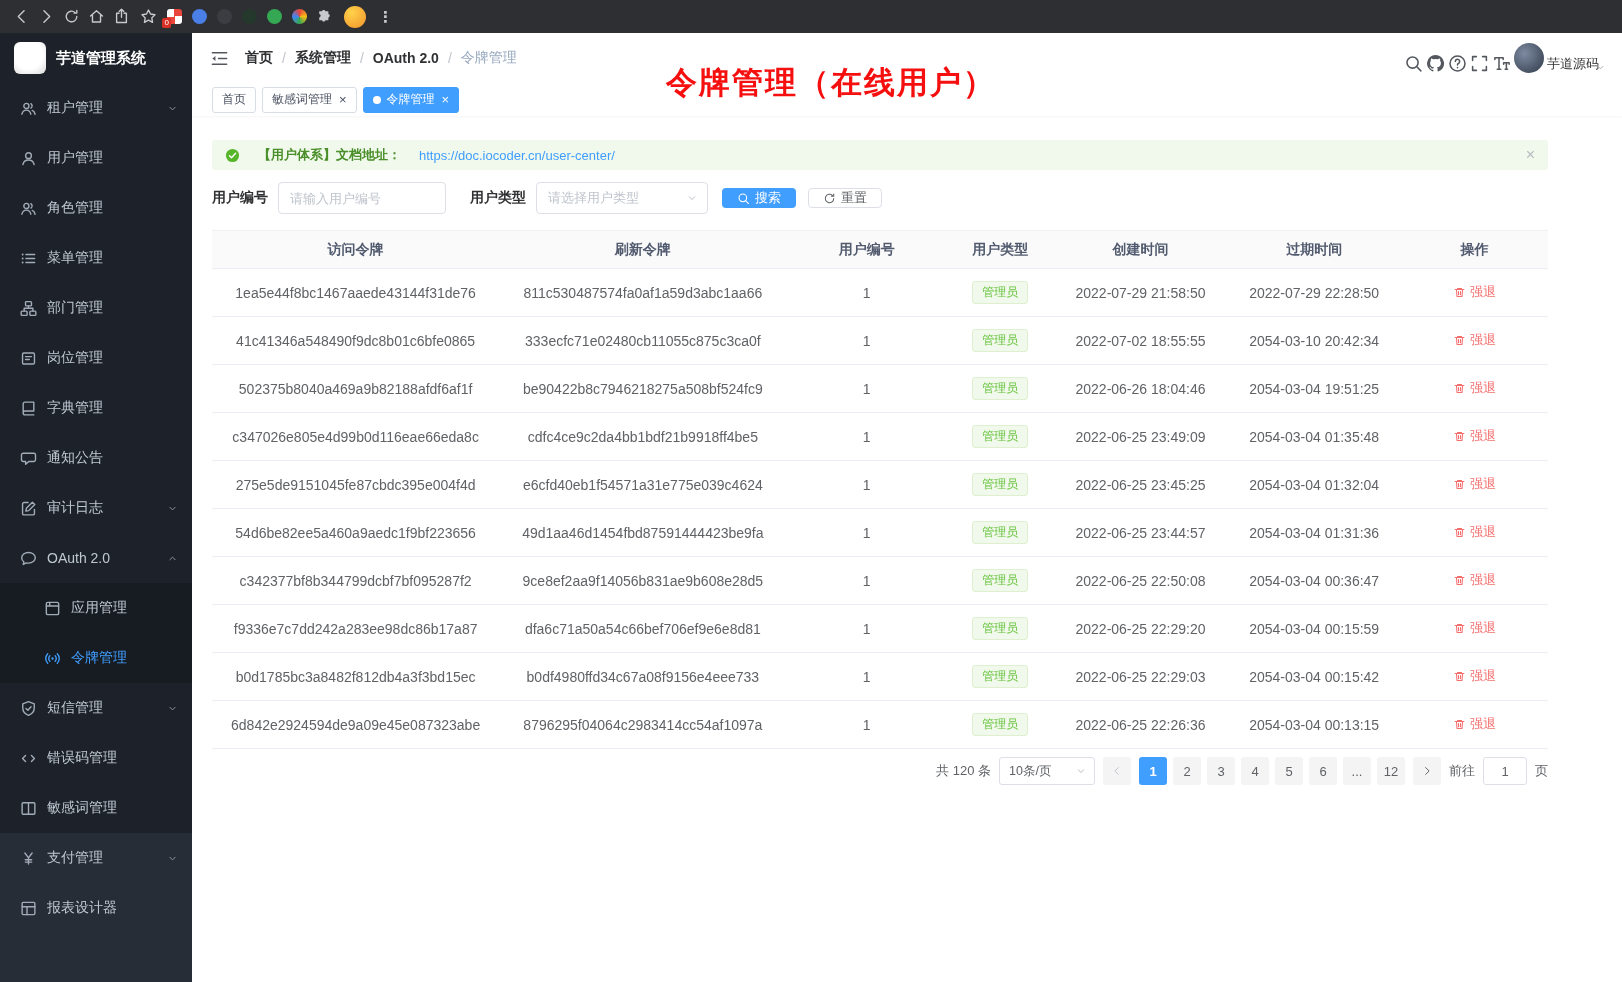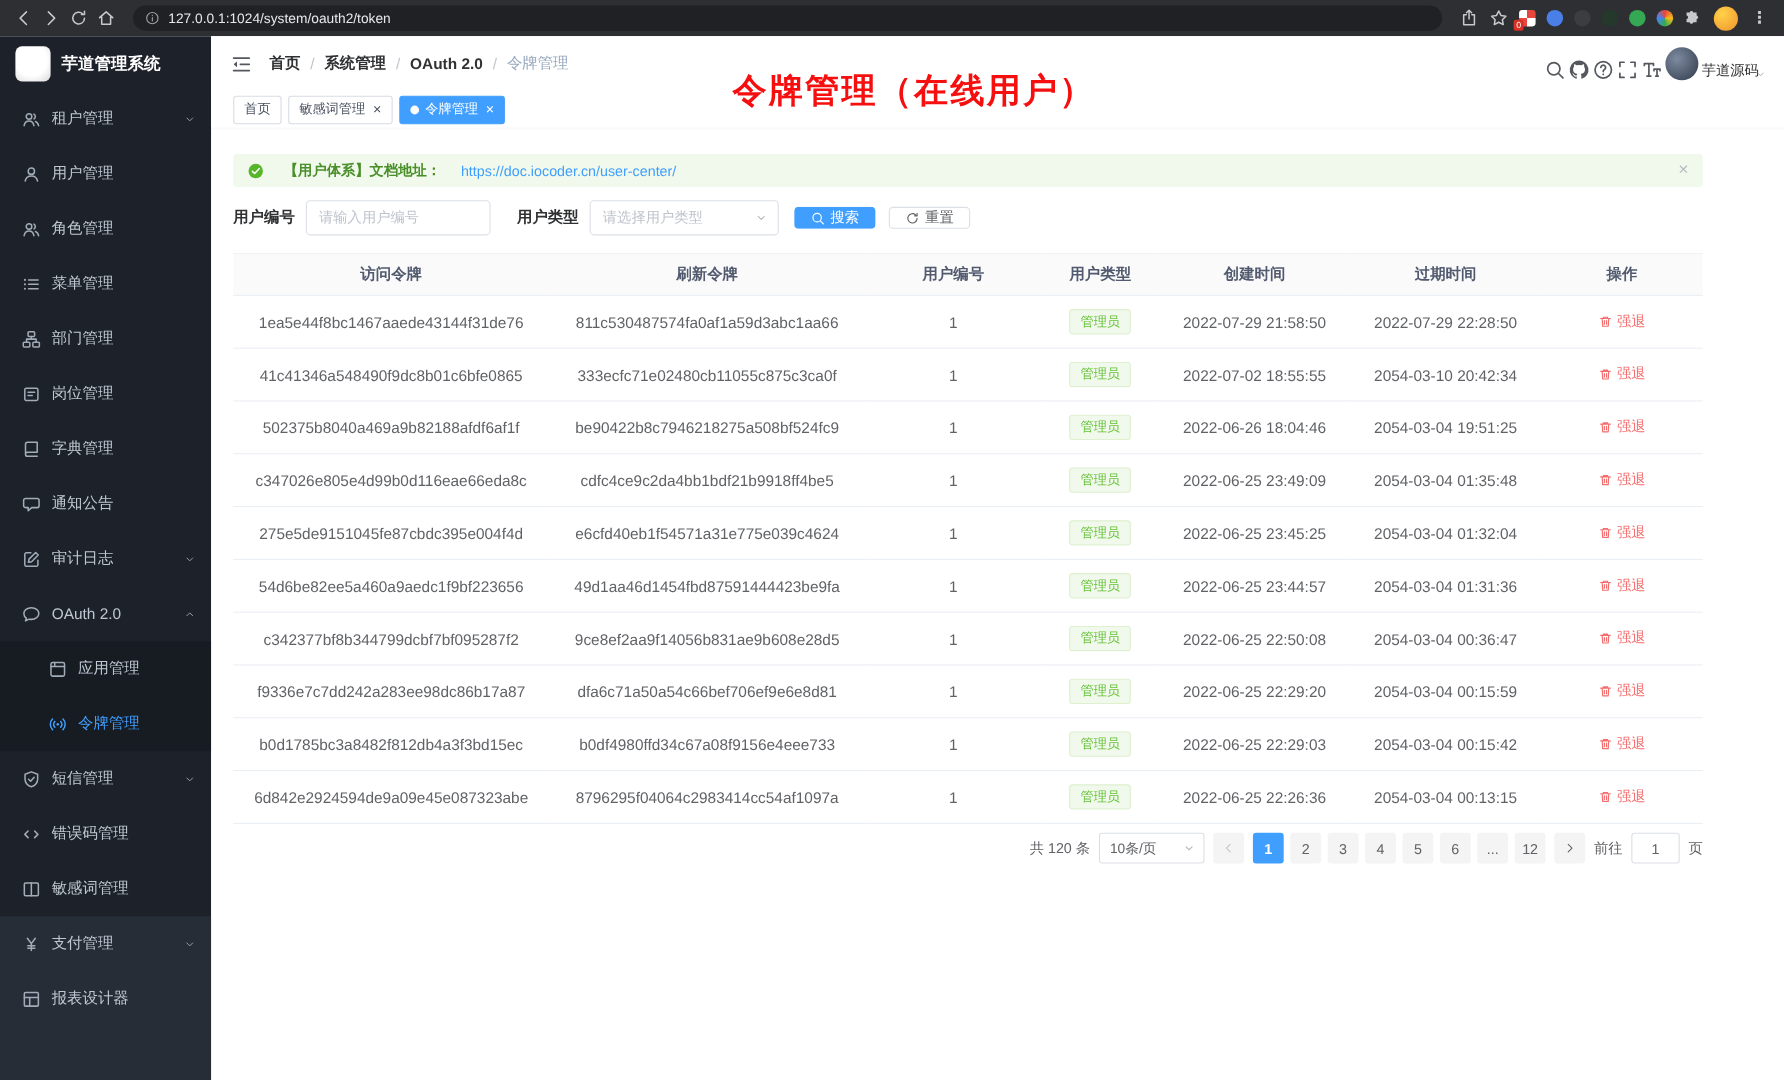--- a/index.html
+++ b/index.html
@@ -65,21 +65,21 @@
   .content{padding:24px 74px 0 20px}
   .doc-banner{height:30px;background:#f0f9eb;border-radius:3px;display:flex;align-items:center;gap:18px;padding:0 13px}
   .banner-check{width:15px;height:15px;flex:none}
   .banner-text{font-size:13px;color:#4a8f2a;font-weight:700;white-space:nowrap}
   .banner-link{font-size:13px;color:var(--primary);text-decoration:none;white-space:nowrap}
   .banner-close{margin-left:auto;color:#b6bcc2;font-size:16px;line-height:1}
 
   .filter-row{display:flex;align-items:center;margin-top:12px}
   .f-label{font-size:14px;font-weight:700;color:#303133;margin-right:10px;white-space:nowrap}
   .f-label.ml{margin-left:24px}
-  .f-input{width:168px;height:32px;border:1px solid #dcdfe6;border-radius:4px;padding:0 11px;font-size:13px;color:#606266;font-family:Liberation Serif, serif}
+  .f-input{width:168px;height:32px;border:1px solid #dcdfe6;border-radius:4px;padding:0 11px;font-size:13px;color:#606266;font-family:Liberation Sans, sans-serif}
   .f-input::placeholder{color:#bfc4cc}
   .f-select{width:172px;height:32px;border:1px solid #dcdfe6;border-radius:4px;padding:0 9px 0 11px;display:flex;align-items:center;justify-content:space-between;background:#fff}
   .f-placeholder{font-size:13px;color:#bfc4cc;white-space:nowrap}
   .sel-caret{width:12px;height:12px;color:#b4b8bf;flex:none}
   .btn{height:20px;display:inline-flex;align-items:center;gap:5px;border-radius:4px;font-size:13px;padding:0 14px;border:1px solid transparent;font-family:inherit;white-space:nowrap}
   .btn-primary{background:var(--primary);color:#fff;margin-left:14px}
   .btn-plain{background:#fff;border-color:#dcdfe6;color:#606266;margin-left:12px}
   .btn-icon{width:13px;height:13px}
 
   .data-table{width:100%;border-collapse:collapse;table-layout:fixed;margin-top:16px}
@@ -124,29 +124,20 @@
   <span class="b-icon" data-interactable="true">
       <svg viewBox="0 0 16 16" fill="none" stroke="currentColor" stroke-width="1.3" stroke-linecap="round" stroke-linejoin="round">
         <path d="M13 8A5 5 0 1 1 11.5 4.4M13 2.2v2.6h-2.6"></path>
       </svg>
     </span>
   <span class="b-icon" data-interactable="true">
       <svg viewBox="0 0 16 16" fill="none" stroke="currentColor" stroke-width="1.3" stroke-linecap="round" stroke-linejoin="round">
         <path d="M2.4 7.6L8 2.6l5.6 5M4.2 6.8v6.4h7.6V6.8"></path>
       </svg>
     </span>
-  <div class="url-bar" data-interactable="true">
-    <span class="url-icon" data-interactable="true">
-        <svg viewBox="0 0 16 16" fill="none" stroke="currentColor" stroke-width="1.3" stroke-linecap="round" stroke-linejoin="round">
-          <circle cx="8" cy="8" r="6.3"></circle>
-          <path d="M8 7.3v3.8M8 4.9v.2"></path>
-        </svg>
-      </span>
-    <span class="url-text" data-interactable="false">127.0.0.1:1024/system/oauth2/token</span>
-  </div>
   <div class="b-right" data-interactable="false">
     <span class="b-icon" data-interactable="true">
         <svg viewBox="0 0 16 16" fill="none" stroke="currentColor" stroke-width="1.3" stroke-linecap="round" stroke-linejoin="round">
           <path d="M5.6 5H3.4v8.6h9.2V5h-2.2M8 1.4v7.4M5.8 3.4L8 1.2l2.2 2.2"></path>
         </svg>
       </span>
     <span class="b-icon" data-interactable="true">
         <svg viewBox="0 0 16 16" fill="none" stroke="currentColor" stroke-width="1.3" stroke-linecap="round" stroke-linejoin="round">
           <path d="M8 1.9l1.9 3.8 4.2.6-3 3 .7 4.2L8 11.5l-3.8 2 .7-4.2-3-3 4.2-.6z"></path>
         </svg>

